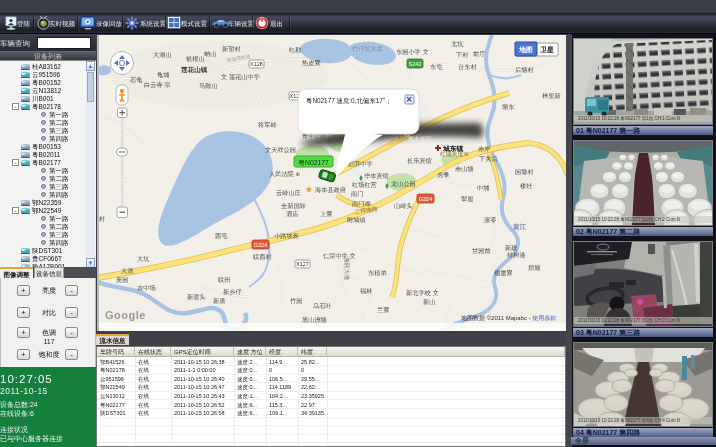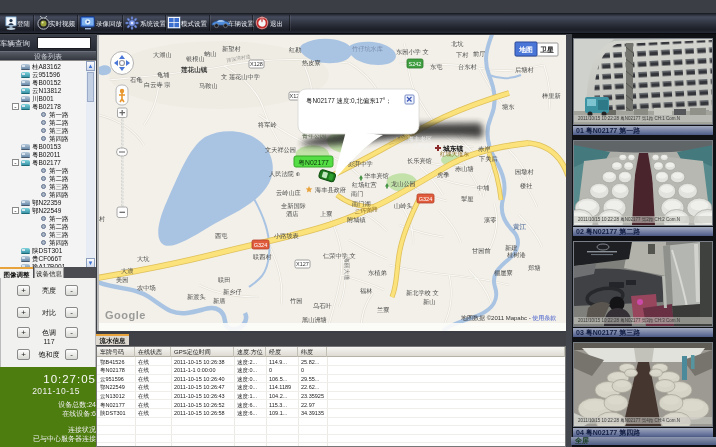--- a/index.html
+++ b/index.html
@@ -31,21 +31,21 @@
 #ltabs{position:absolute;left:0;top:233px;width:96px;height:11px;background:#4a4c52}
 .ltab{position:absolute;top:0;height:11px;font-size:6.5px;line-height:11px;text-align:center;color:#111}
 #ltab1{left:0;width:33px;background:#f2f2f0;border-top:2px solid #e8a33d;font-weight:bold}
 #ltab2{left:34px;width:30px;background:#e8e8e6;border:1px solid #999;border-bottom:none}
 
 #spanel{position:absolute;left:0;top:244px;width:96px;height:89px;background:#f1f1ef;border-left:1px solid #bbb;border-right:1px solid #bbb}
 .srow{position:absolute;left:0;width:96px;height:12px}
 .sbtn{position:absolute;width:13px;height:11px;background:linear-gradient(180deg,#fefefe,#d8d8d4);border:1px solid #8a8a8a;border-radius:2px;font-size:8px;line-height:9px;text-align:center;color:#222}
 .slab{position:absolute;left:0;width:96px;text-align:center;font-size:7px;color:#111;line-height:12px}
 
-#info{position:absolute;left:0;top:333px;width:96px;height:80px;background:#4d7c0f;color:#f2f2f2;text-align:right}
+#info{position:absolute;left:0;top:333px;width:96px;height:80px;background:#15803d;color:#f2f2f2;text-align:left}
 #clock{position:absolute;left:0;width:96px;top:6px;font-size:11.5px;letter-spacing:1px;color:#fbfbfb}
 #dt{position:absolute;left:0;width:80px;top:19px;font-size:8.5px;letter-spacing:.5px}
 .inftx{position:absolute;left:0;width:96px;font-size:7px;color:#efefef}
 
 #map{left:97px;top:35px;width:469px;height:296px;background:#f2efe9;border-left:2px solid #b9b9b9;overflow:hidden}
 
 #bp{left:96px;top:333px;width:470px;height:114px;background:#3f4146}
 #bptab{position:absolute;left:0;top:1px;width:33px;height:11px;background:#ddd9d0;border-top:2px solid #e8a33d;font-size:6.5px;font-weight:bold;text-align:center;line-height:9px;color:#111}
 #tbl{position:absolute;left:0;top:13px;width:470px;height:101px;background:#fff;border:1px solid #777}
 #thead{position:absolute;left:0;top:0;width:468px;height:10px;background:linear-gradient(180deg,#f6f5f2,#dedbd3);border-bottom:1px solid #b5b2a8}

